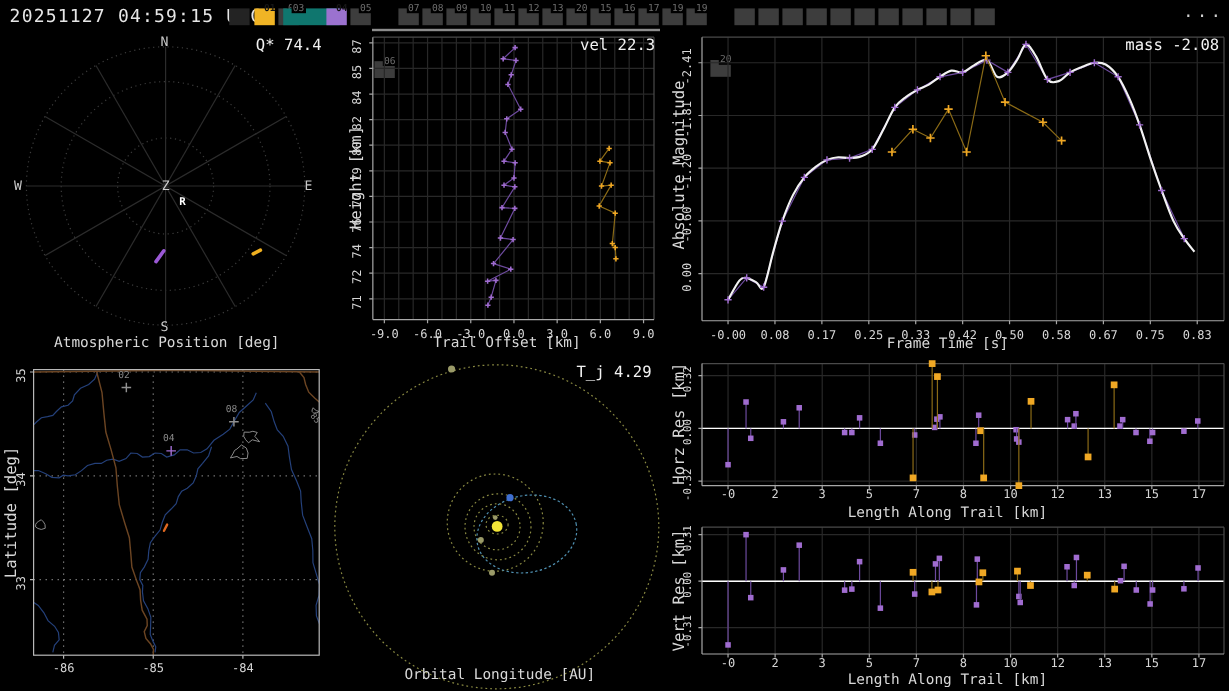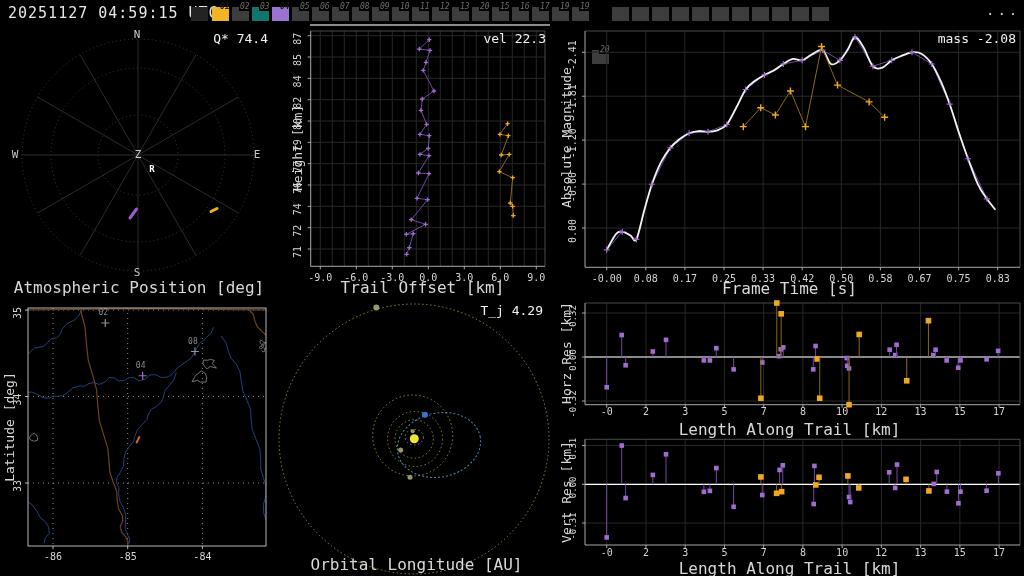--- a/index.html
+++ b/index.html
@@ -1,26 +1,26 @@
 <!DOCTYPE html>
 <html><head>
 <meta charset="utf-8">
 <style>
   html,body{margin:0;padding:0;background:#000;}
   #app{position:relative;width:1024px;height:576px;background:#000;overflow:hidden;
        font-family:"DejaVu Sans Mono",monospace;color:#ddd;}
   .panel{position:absolute;}
   .stat{position:absolute;top:3px;font-size:13px;color:#f2f2f2;white-space:nowrap;}
-  .xlabel{position:absolute;left:0;right:0;text-align:center;font-size:16px;color:#d8d8d8;white-space:nowrap;}
+  .xlabel{position:absolute;left:0;right:0;text-align:center;font-size:12px;color:#d8d8d8;white-space:nowrap;}
   .vlabel{position:absolute;width:120px;height:14px;text-align:center;font-size:13px;color:#d8d8d8;
           transform:rotate(-90deg);white-space:nowrap;line-height:14px;}
   .compass{position:absolute;font-size:11px;color:#c8c8c8;width:14px;text-align:center;}
   #topbar{position:absolute;left:0;top:0;width:1024px;height:26px;background:#000;}
   #timestamp{position:absolute;left:8px;top:4px;font-size:15px;color:#e6e6e6;letter-spacing:1px;white-space:nowrap;}
-  .sbox{position:absolute;top:7px;width:17px;height:14px;background:#3d3d3d;font-style:italic;}
+  .sbox{position:absolute;top:7px;width:17px;height:14px;background:#3d3d3d;}
   .sbox .lbl{position:absolute;top:-5px;left:7px;font-size:8px;line-height:9px;color:#6e6e6e;background:#000;padding:0 1px;}
   .sbox.active .lbl{background:transparent;color:#161616;font-weight:bold;}
   #overflow-dots{position:absolute;left:986px;top:2px;font-size:14px;color:#d0d0d0;letter-spacing:3px;}
   #topbar-underline{position:absolute;left:310px;top:24px;width:240px;height:2px;background:#8c8c8c;}
   svg{position:absolute;left:0;top:0;}
   svg text{font-family:"DejaVu Sans Mono",monospace;}
 </style>
 </head>
 <body>
 
@@ -29,30 +29,30 @@
   <div id="topbar">
     <div id="timestamp">20251127 04:59:15 UTC</div>
     <div id="station-boxes">
         <div class="sbox" style="left: 191px; background: rgb(35, 35, 35);"></div>
         <div class="sbox active" style="left: 212px; background: rgb(240, 180, 37);">
           <span class="lbl">01</span>
         </div>
         <div class="sbox" style="left: 232px; background: rgb(61, 61, 61);">
           <span class="lbl">02</span>
         </div>
-        <div class="sbox" style="left: 252px; background: #0f766e;">
+        <div class="sbox" style="left: 236px; background: #0f766e; padding-left: 30px;">
           <span class="lbl">03</span>
         </div>
         <div class="sbox active" style="left: 272px; background: rgb(155, 114, 207);">
           <span class="lbl">04</span>
         </div>
         <div class="sbox" style="left: 292px; background: rgb(61, 61, 61);">
           <span class="lbl">05</span>
         </div>
-        <div class="sbox" style="left: 312px; background: rgb(61, 61, 61);">
+        <div class="sbox" style="left: 312px; background: rgb(61, 61, 61); margin-top: 44px;">
           <span class="lbl">06</span>
         </div>
         <div class="sbox" style="left: 332px; background: rgb(61, 61, 61);">
           <span class="lbl">07</span>
         </div>
         <div class="sbox" style="left: 352px; background: rgb(61, 61, 61);">
           <span class="lbl">08</span>
         </div>
         <div class="sbox" style="left: 372px; background: rgb(61, 61, 61);">
           <span class="lbl">09</span>

